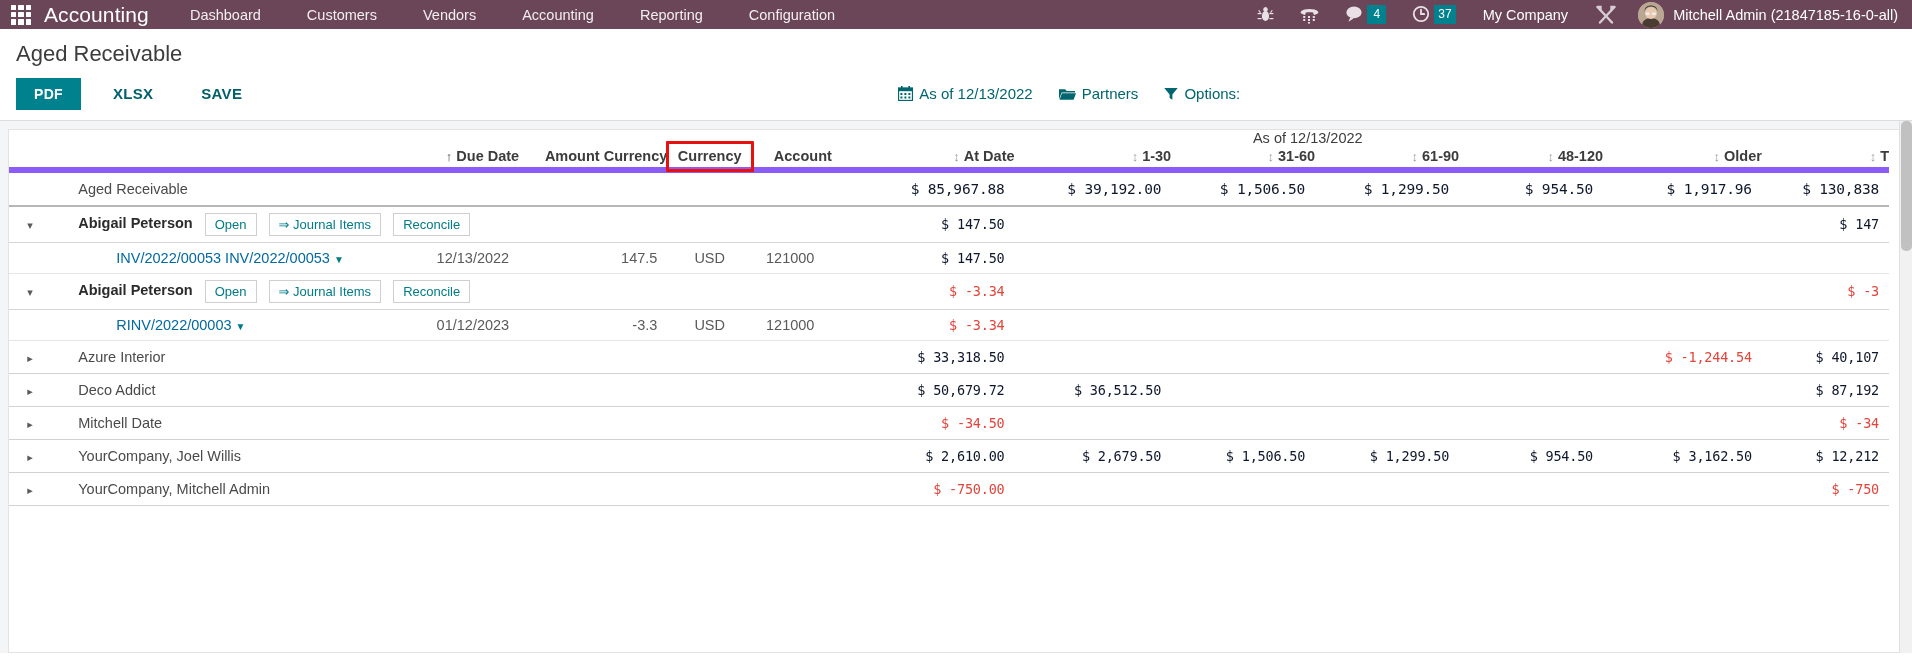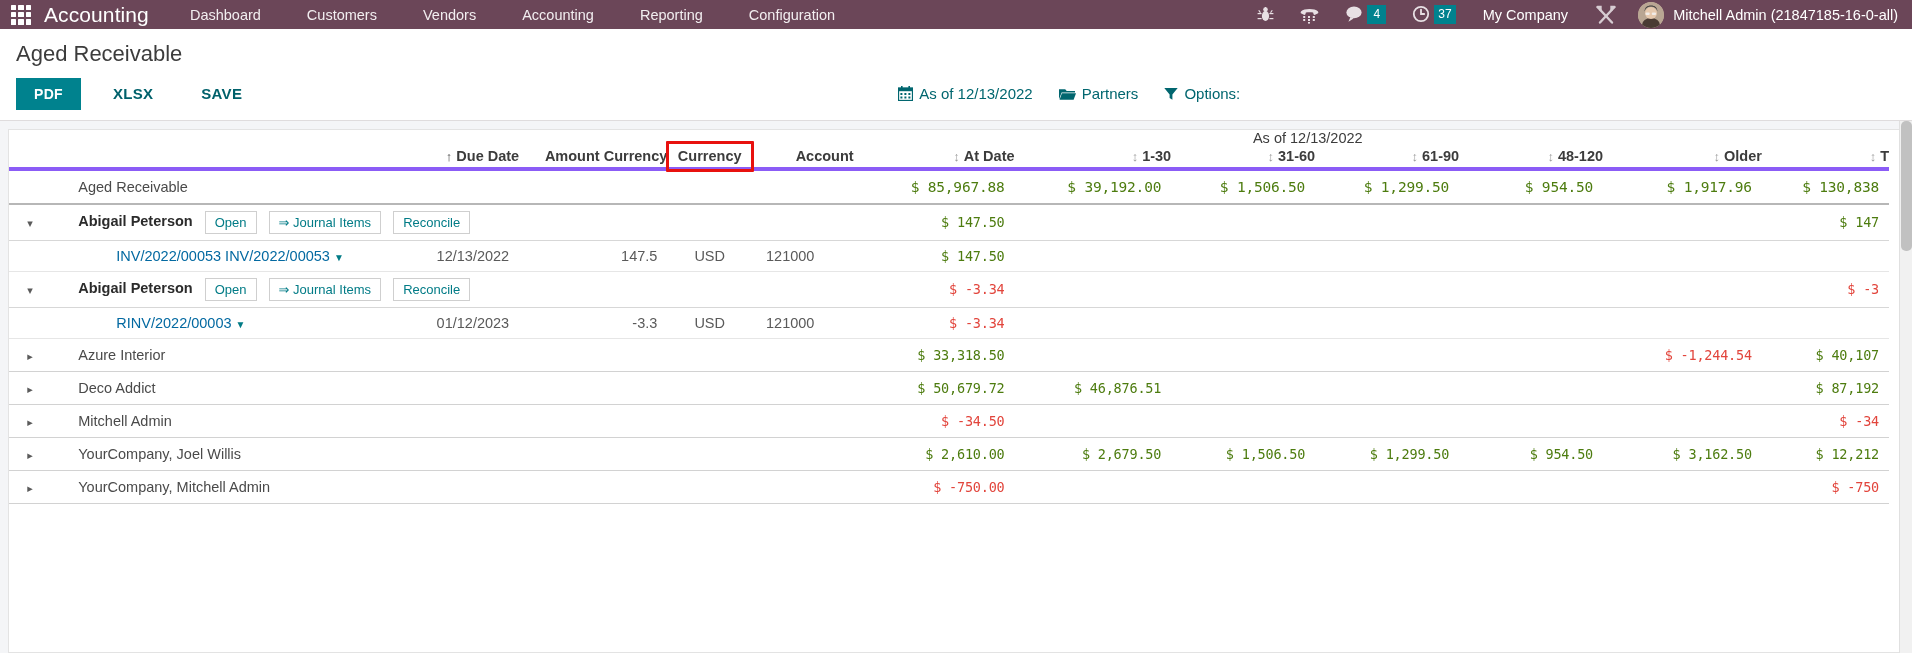--- a/index.html
+++ b/index.html
@@ -181,24 +181,24 @@
     color: #3c3c3c;
     padding: 14px 0 2px 0;
     text-align: center;
     font-weight: 400;
   }
   .hdr-cols th {
     font-size: 14.5px;
     color: #3c3c3c;
     font-weight: 600;
     padding: 4px 10px 12px 10px;
-    border-bottom: 4px solid #8b5cf6;
-    white-space: nowrap;
-  }
-  .th-left { text-align: right; }
+    border-bottom: 6px solid #8b5cf6;
+    white-space: nowrap;
+  }
+  .th-left { text-align: center; }
   .th-right { text-align: right; }
   .th-center { text-align: center; margin-left: 40px; }
   .sort-ico { color: #9a9a9a; margin-right: 4px; font-size: 13px; }
   .sort-ico.active { color: #3c3c3c; font-weight: 700; }
   .hl-box {
     display: inline-block;
     border: 3px solid #e8110f;
     padding: 5px 9px;
     margin: -5px -4px;
     line-height: 1;
@@ -220,21 +220,21 @@
     padding: 7px 10px;
   }
   tr.row-collapsed td {
     border-bottom: 1px solid #d2d2d2;
     padding: 8px 10px;
   }
   .num {
     font-family: "DejaVu Sans Mono", "Liberation Mono", monospace;
     font-size: 13.5px;
     text-align: right;
-    color: #4d7c0f;
+    color: #0f172a;
     white-space: nowrap;
     letter-spacing: -0.2px;
   }
   .num.neg { color: #e2453c; }
   .label-cell { color: #4a4a4a; white-space: nowrap; }
   .label-strong { font-weight: 700; color: #2b2b2b; }
   .caret {
     display: inline-block;
     width: 14px;
     color: #5a5a5a;
@@ -578,30 +578,30 @@
         <td class="num"></td>
         <td class="num"></td>
         <td class="num"></td>
         <td class="num neg">$ -1,244.54</td>
         <td class="num">$ 40,107</td>
       </tr>
       <tr class="row-collapsed">
         <td class="indent1"><span class="caret">▸</span></td>
         <td colspan="5" class="label-cell">Deco Addict</td>
         <td class="num">$ 50,679.72</td>
-        <td class="num">$ 46,876.51</td>
+        <td class="num">$ 36,512.50</td>
         <td class="num"></td>
         <td class="num"></td>
         <td class="num"></td>
         <td class="num"></td>
         <td class="num">$ 87,192</td>
       </tr>
       <tr class="row-collapsed">
         <td class="indent1"><span class="caret">▸</span></td>
-        <td colspan="5" class="label-cell">Mitchell Admin</td>
+        <td colspan="5" class="label-cell">Mitchell Date</td>
         <td class="num neg">$ -34.50</td>
         <td class="num"></td>
         <td class="num"></td>
         <td class="num"></td>
         <td class="num"></td>
         <td class="num"></td>
         <td class="num neg">$ -34</td>
       </tr>
       <tr class="row-collapsed">
         <td class="indent1"><span class="caret">▸</span></td>

